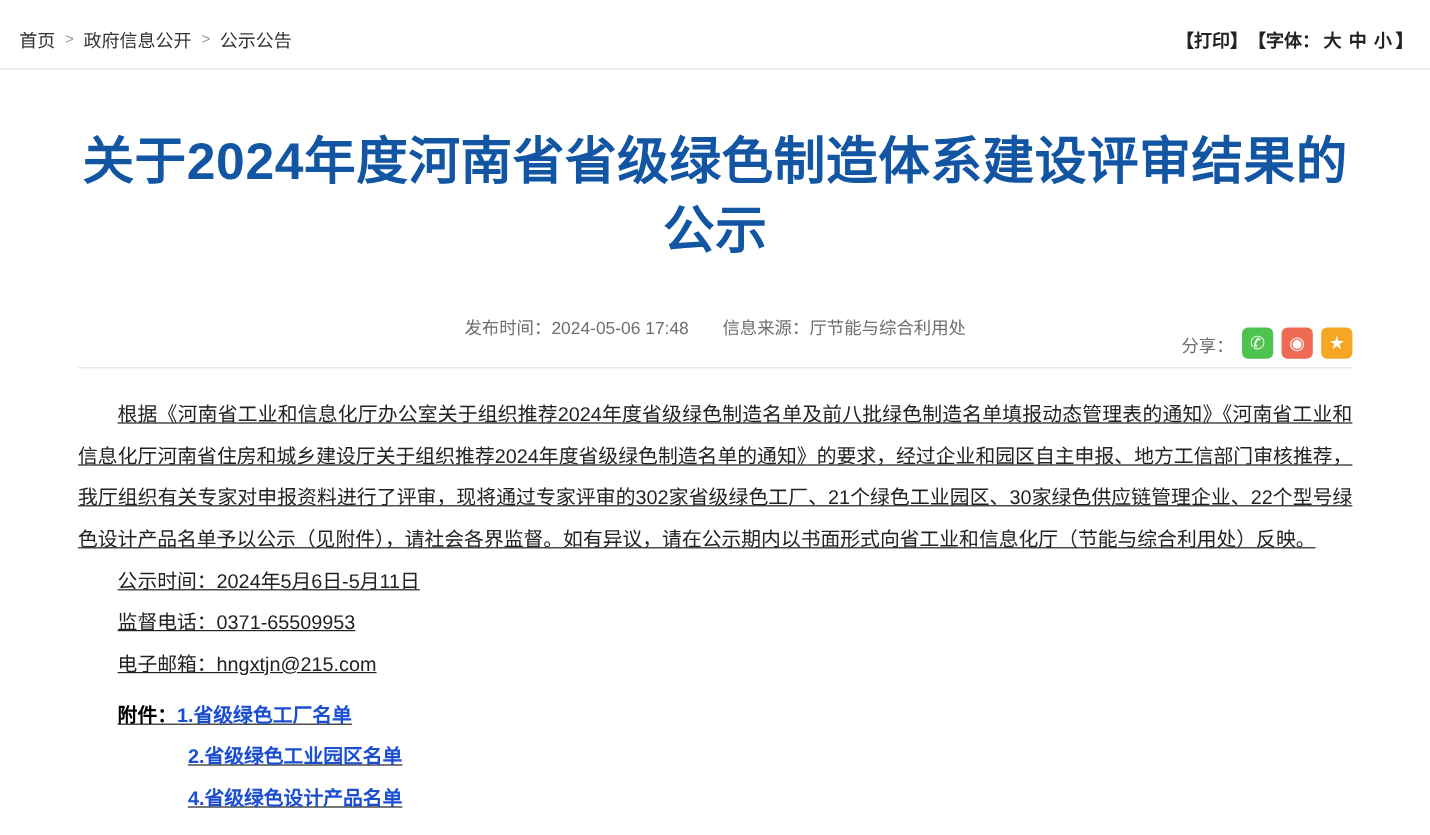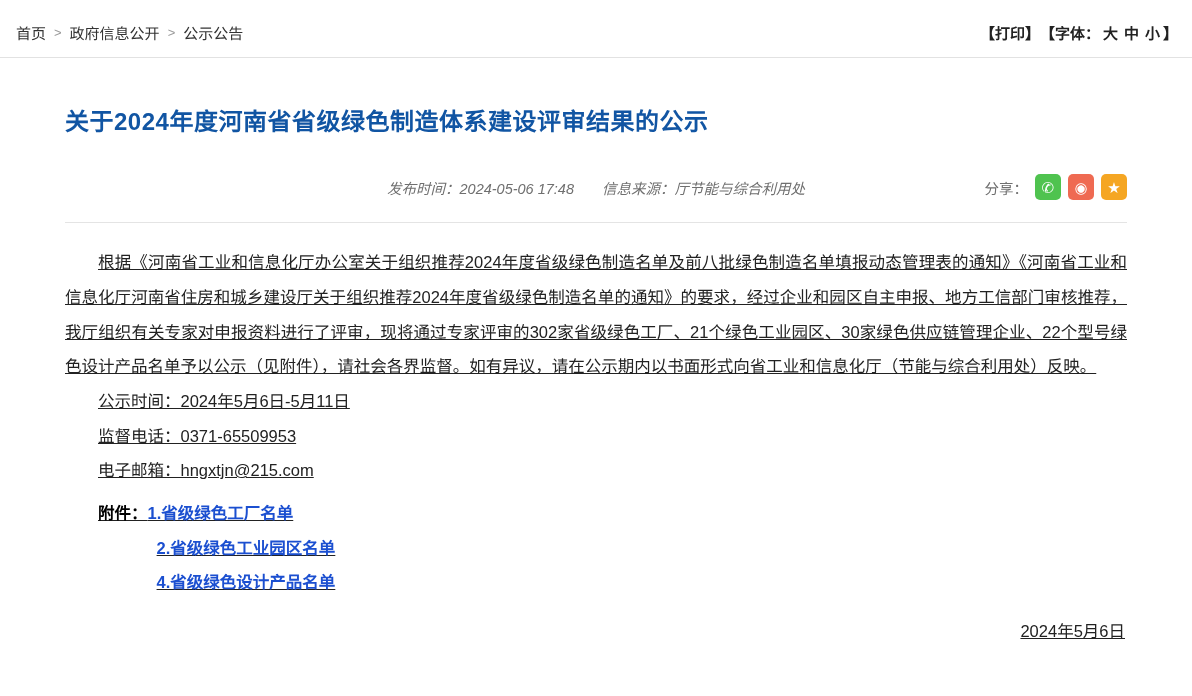--- a/index.html
+++ b/index.html
@@ -55,45 +55,45 @@
     cursor: pointer;
   }
 
   
   .wrap {
     width: 1062px;
     margin: 0 auto;
     padding-top: 4px;
   }
   h1.title {
-    font-size: 24px;
+    font-size: 43px;
     line-height: 1.35;
     font-weight: bold;
     color: #1155a3;
-    text-align: left;
+    text-align: center;
     margin: 44px 0 0 0;
     letter-spacing: 0.5px;
   }
   .meta {
     margin-top: 36px;
     display: flex;
     align-items: center;
     justify-content: center;
     position: relative;
     font-size: 14.5px;
     color: #6f6f6f;
     height: 26px;
   }
-  .meta .m-item { margin: 8px 14px; font-style: italic; }
+  .meta .m-item { margin: 8px 14px; }
   .meta .m-item .lbl { color: #6f6f6f; }
   .meta .m-item .val { color: #6f6f6f; }
   .share {
     position: absolute;
     right: 0;
-    top: 0;
+    top: 15px;
     display: flex;
     align-items: center;
     gap: 7px;
     font-size: 14.5px;
     color: #6f6f6f;
   }
   .sicon {
     width: 26px; height: 26px;
     border-radius: 5px;
     display: inline-flex;

